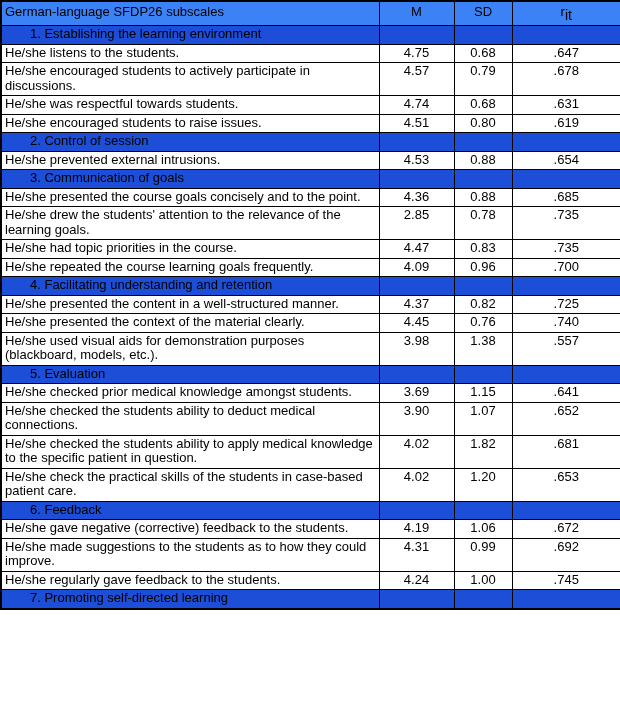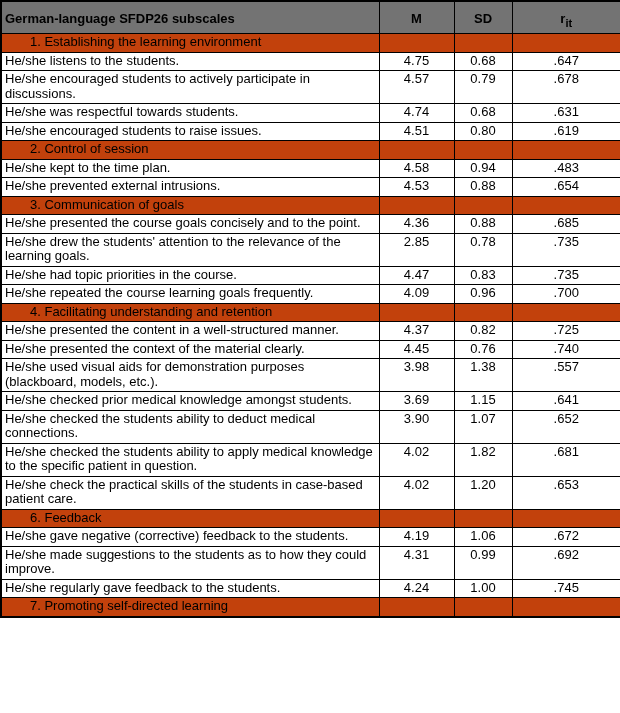--- a/index.html
+++ b/index.html
@@ -22,38 +22,38 @@
     border: 1px solid #000000;
     font-size: 13px;
     line-height: 14.5px;
     padding: 1px 3px 2px 3px;
     vertical-align: top;
     overflow: hidden;
     color: #000000;
   }
   
   table.sfdp thead th {
-    background: #737373;
-    font-weight: bold;
-    padding-top: 10px;
+    background: #3b82f6;
+    font-weight: normal;
+    padding-top: 3px;
     padding-bottom: 3px;
   }
   th.desc-col {
     text-align: left;
   }
   th.num-col {
     text-align: center;
   }
   th.num-col sub {
-    font-size: 11px;
+    font-size: 14px;
     vertical-align: sub;
   }
   
   tr.section td {
-    background: #c2410c;
+    background: #1d4ed8;
     padding-left: 28px;
   }
   td.num {
     text-align: center;
   }
   td.desc {
     text-align: left;
   }
 </style>
 </head>
@@ -106,26 +106,20 @@
           <td class="num">0.80</td>
           <td class="num">.619</td>
         </tr>
         <tr class="section">
           <td class="desc">2. Control of session</td>
           <td class="num"></td>
           <td class="num"></td>
           <td class="num"></td>
         </tr>
         <tr class="item">
-          <td class="desc">He/she kept to the time plan.</td>
-          <td class="num">4.58</td>
-          <td class="num">0.94</td>
-          <td class="num">.483</td>
-        </tr>
-        <tr class="item">
           <td class="desc">He/she prevented external intrusions.</td>
           <td class="num">4.53</td>
           <td class="num">0.88</td>
           <td class="num">.654</td>
         </tr>
         <tr class="section">
           <td class="desc">3. Communication of goals</td>
           <td class="num"></td>
           <td class="num"></td>
           <td class="num"></td>
@@ -170,20 +164,26 @@
           <td class="desc">He/she presented the context of the material clearly.</td>
           <td class="num">4.45</td>
           <td class="num">0.76</td>
           <td class="num">.740</td>
         </tr>
         <tr class="item">
           <td class="desc">He/she used visual aids for demonstration purposes (blackboard, models, etc.).</td>
           <td class="num">3.98</td>
           <td class="num">1.38</td>
           <td class="num">.557</td>
+        </tr>
+        <tr class="section">
+          <td class="desc">5. Evaluation</td>
+          <td class="num"></td>
+          <td class="num"></td>
+          <td class="num"></td>
         </tr>
         <tr class="item">
           <td class="desc">He/she checked prior medical knowledge amongst students.</td>
           <td class="num">3.69</td>
           <td class="num">1.15</td>
           <td class="num">.641</td>
         </tr>
         <tr class="item">
           <td class="desc">He/she checked the students ability to deduct medical connections.</td>
           <td class="num">3.90</td>

